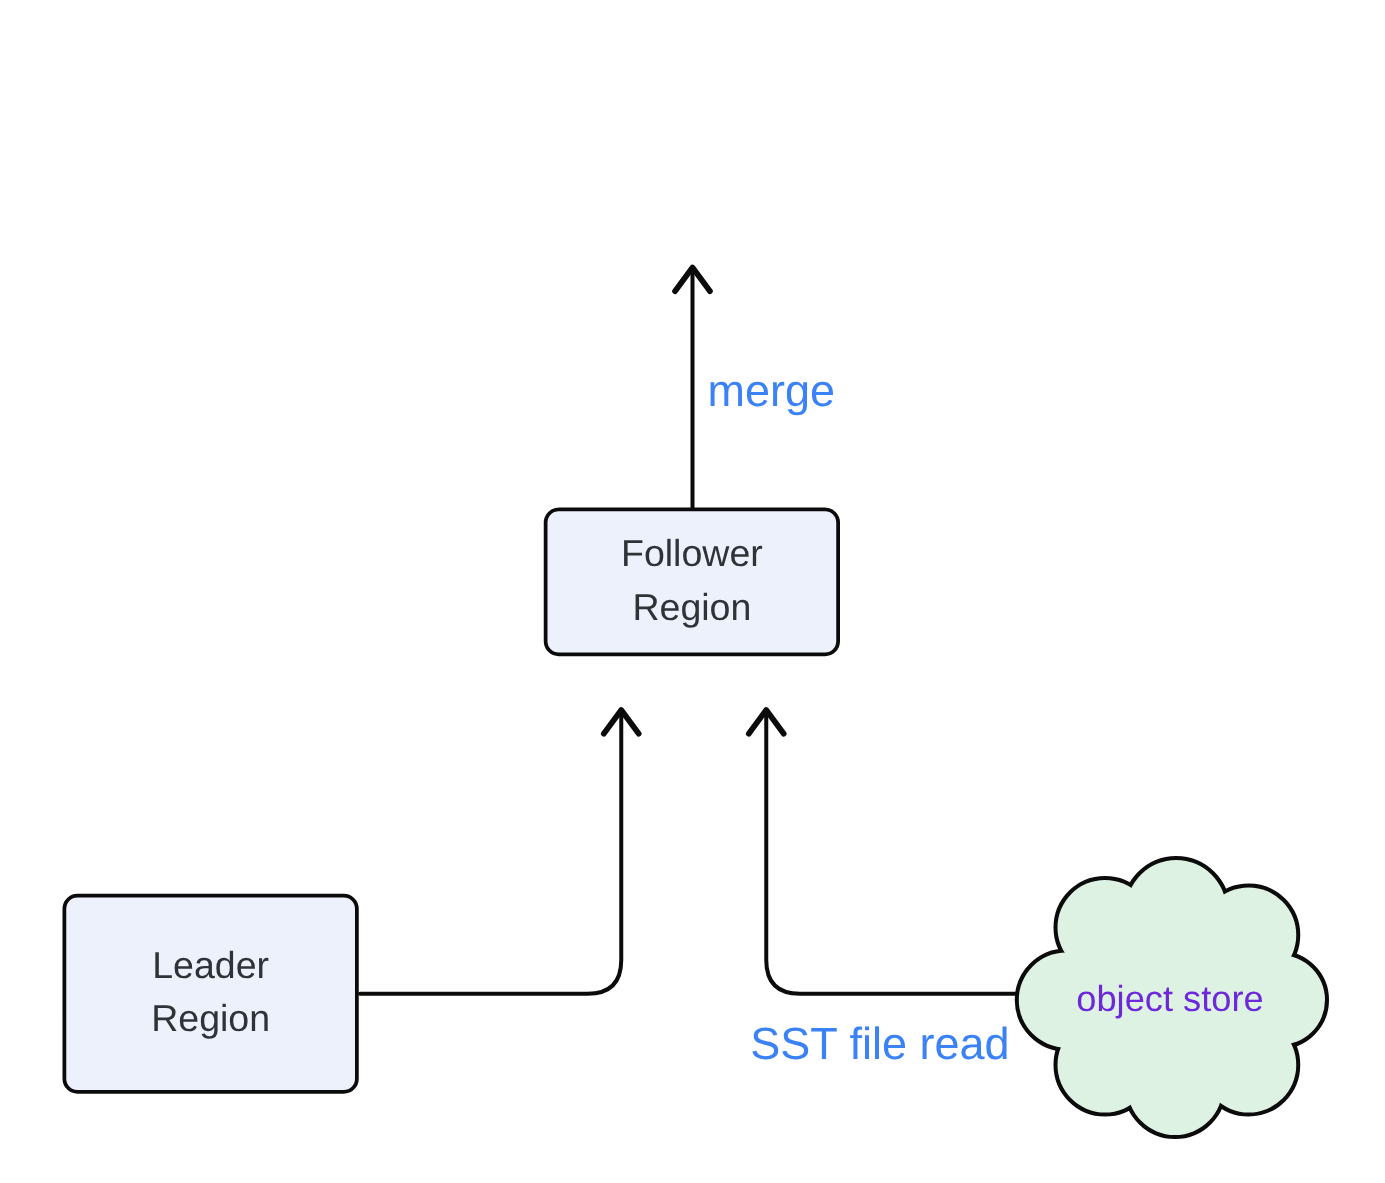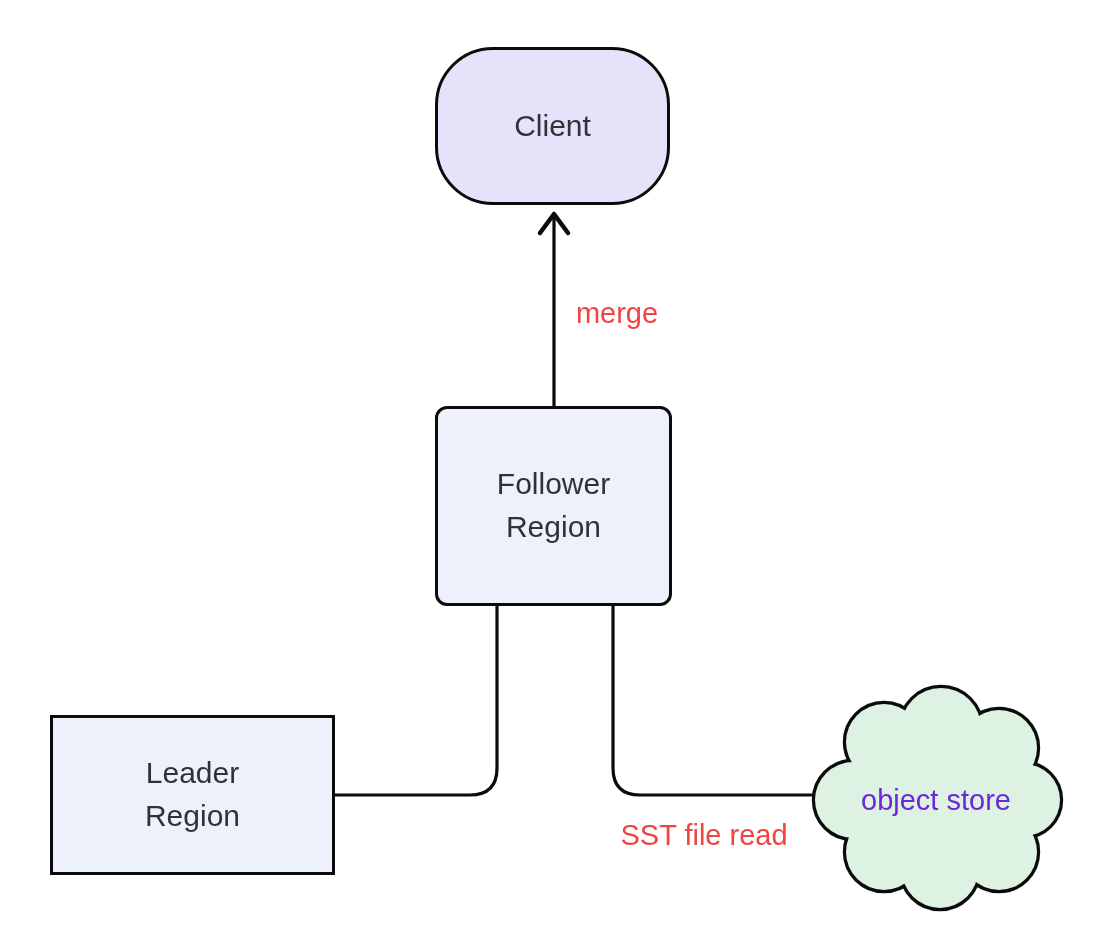--- a/index.html
+++ b/index.html
@@ -31,44 +31,44 @@
     color: #2f3337;
   }
   .node-client {
     left: 435px; top: 47px;
     width: 235px; height: 158px;
     border-radius: 58px;
     background: #e7e1f9;
   }
   .node-follower {
     left: 435px; top: 406px;
-    width: 237px; height: 200px;
+    width: 237px; height: 119px;
     border-radius: 12px;
     background: #edf1fb;
   }
   .node-leader {
     left: 50px; top: 715px;
-    width: 285px; height: 160px;
-    border-radius: 0;
+    width: 237px; height: 160px;
+    border-radius: 12px;
     background: #edf1fb;
   }
   .cloud-label {
     position: absolute;
     left: 936px; top: 800px;
     transform: translate(-50%, -50%);
     font-size: 29px;
     white-space: nowrap;
     color: #6d28d9;
   }
   .edge-label {
     position: absolute;
     transform: translate(-50%, -50%);
-    font-size: 29px;
+    font-size: 36px;
     white-space: nowrap;
-    color: #ef4444;
+    color: #3b82f6;
     background: #ffffff;
     padding: 0 4px;
   }
   .edge-label.merge    { left: 617px; top: 313px; }
   .edge-label.memtable { left: 418px; top: 836px; }
   .edge-label.sst      { left: 690px; top: 835px; margin-left: 14px; }
 </style>
 </head>
 <body>
 
@@ -107,23 +107,20 @@
         <circle cx="1024" cy="800" r="36"></circle>
         <circle cx="999" cy="852" r="38"></circle>
         <circle cx="940" cy="870" r="38"></circle>
         <circle cx="884" cy="852" r="38"></circle>
         <circle cx="853" cy="800" r="38"></circle>
         <circle cx="940" cy="799" r="58"></circle>
       </g>
     </g>
   </svg>
 
-  <div class="node node-client">
-    <span>Client</span>
-  </div>
 
   <div class="node node-follower">
     <span>Follower
 Region</span>
   </div>
 
   <div class="node node-leader">
     <span>Leader
 Region</span>
   </div>

